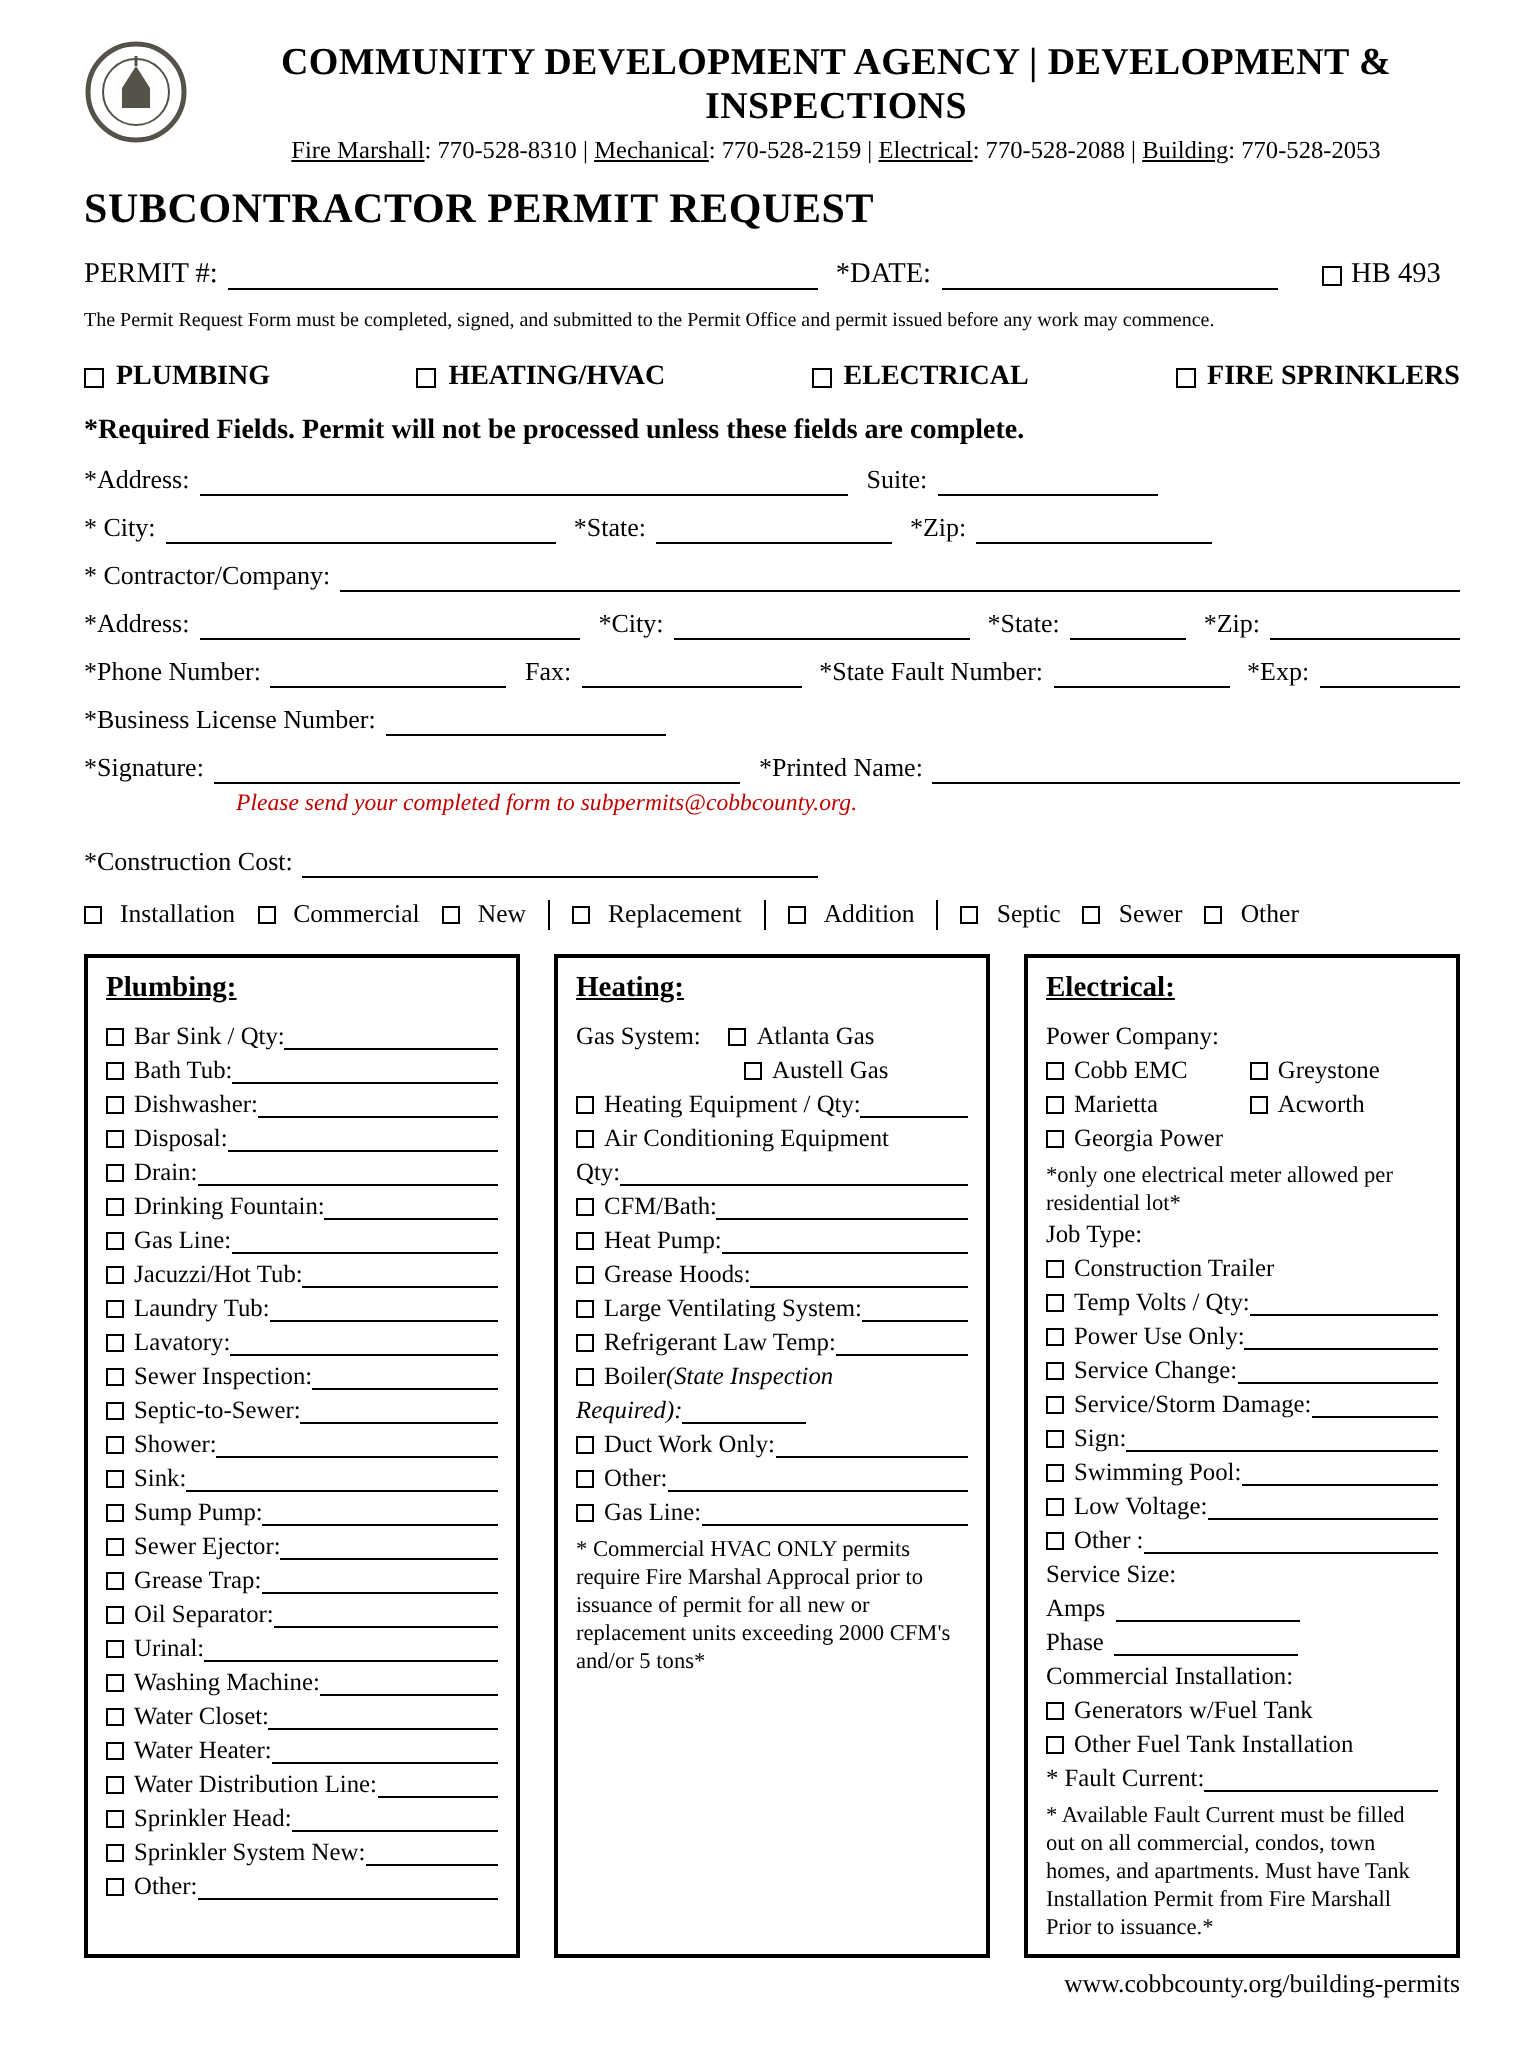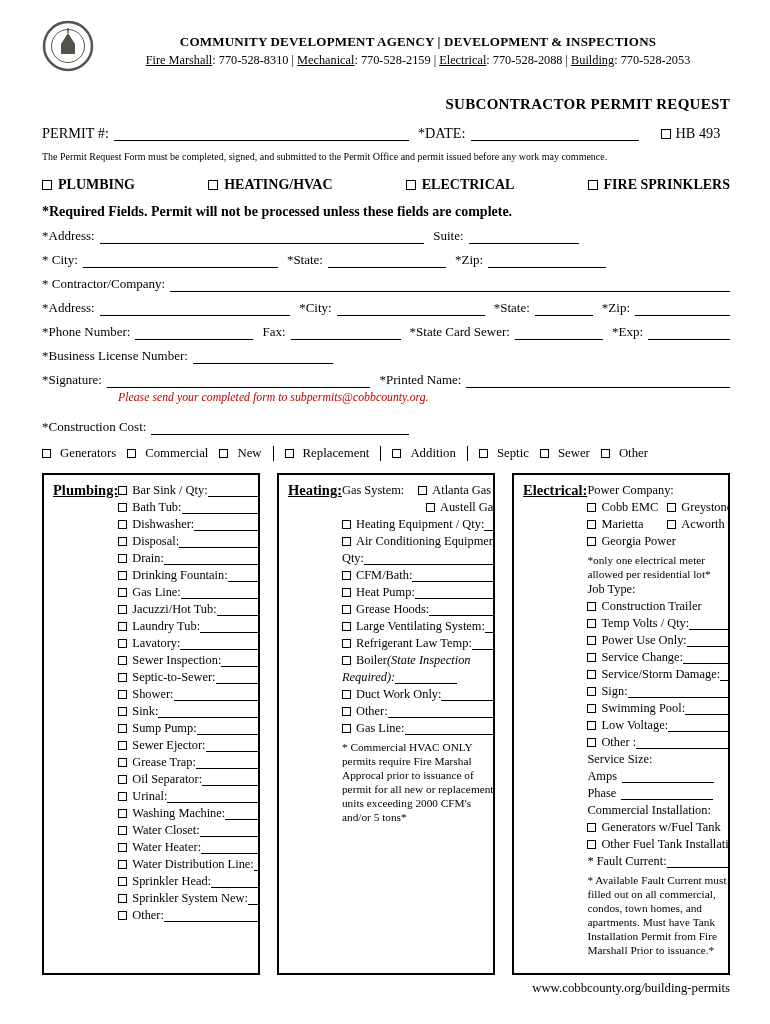--- a/index.html
+++ b/index.html
@@ -3,26 +3,26 @@
 <meta charset="utf-8">
 <style>
   *{margin:0;padding:0;box-sizing:border-box}
   html,body{background:#fff}
   .page{width:770px;height:1024px;background:#fff;padding:20px 40px 12px 42px;
         font-family:"Liberation Serif","DejaVu Serif",serif;color:#000;overflow:hidden;position:relative}
   
   .hdr{display:flex;align-items:flex-start;gap:12px}
   .seal{width:52px;height:52px;flex:none}
   .hdr-text{flex:1;text-align:center}
-  .agency{font-weight:bold;font-size:13px;margin-top:14px;letter-spacing:.2px}
+  .agency{font-weight:bold;font-size:19px;margin-top:1px;letter-spacing:.2px}
   .contact{font-size:12.3px;margin-top:3px}
   .ul{text-decoration:underline}
   .link{color:var(--link,#1155cc);text-decoration:underline;cursor:pointer}
   
-  .main-title{text-align:right;font-size:15px;font-weight:600;margin-top:24px;letter-spacing:.3px}
+  .main-title{text-align:left;font-size:21px;font-weight:600;margin-top:9px;letter-spacing:.3px}
   
   .fline{display:flex;align-items:flex-end;margin-top:8px;font-size:13px;line-height:16px}
   .fline .lbl{white-space:nowrap;padding-right:5px}
   .ml{margin-left:9px}
   .fill{border-bottom:1px solid #000;height:15px;display:inline-block}
   .fl{flex:1}
   .w60{width:58px}.w90{width:88px}.w95{width:95px}.w110{width:110px}.w118{width:118px}
   .w140{width:140px}.w148{width:148px}.w168{width:168px}.w260{width:258px}.w300{width:295px}
   .w78{width:78%}.w82{width:82%}
   .permit-line{font-size:14.3px;margin-top:12px}
@@ -32,21 +32,21 @@
   .cat-row{display:flex;justify-content:space-between;margin-top:10px;font-weight:bold;font-size:14px}
   .cat{display:flex;align-items:center;gap:6px}
   .cat .cb{align-self:center;margin:0}
   .required{font-weight:bold;font-size:14px;margin-top:11px}
   .red-note{color:var(--red,#c00000);font-style:italic;font-size:11.8px;margin:2px 0 0 76px}
   .class-row{display:flex;align-items:center;margin-top:11px;font-size:12.8px;column-gap:11px}
   .class-item{display:flex;align-items:center;gap:4px}
   .class-item:nth-child(4),.class-item:nth-child(5),.class-item:nth-child(6){border-left:1px solid #000;padding-left:11px}
   
   .cols{display:flex;gap:17px;margin-top:12px;height:502px}
-  .col-box{flex:1;border:2px solid #000;padding:7px 9px 7px;display:flex;overflow:hidden}
+  .col-box{flex:1;border:2px solid #000;padding:7px 9px 7px;display:flex;flex-direction:column;overflow:hidden}
   .col-title{font-weight:bold;text-decoration:underline;font-size:14.5px;margin-bottom:7px}
   .col-body{flex:1;display:flex;flex-direction:column;font-size:12.4px}
   .crow{display:flex;align-items:center;min-height:17px;line-height:15px}
   .cb2{width:9px;height:9px;border:1.2px solid #000;display:inline-block;flex:none;margin-right:5px}
   .cl{white-space:nowrap}
   .cfill{flex:1;border-bottom:1px solid #000;height:12px;align-self:flex-end;margin-bottom:2px;min-width:8px}
   .fill-sm{flex:none;width:62px}
   .tfill{flex:none;width:92px;margin-left:5px}
   .note{font-size:11.3px;line-height:14px;margin-top:3px}
   .indent{margin-left:84px}
@@ -139,21 +139,21 @@
     <span class="fill w60"></span>
     <span class="lbl ml">*Zip:</span>
     <span class="fill w95"></span>
   </div>
 
   <div class="fline">
     <span class="lbl">*Phone Number:</span>
     <span class="fill w118"></span>
     <span class="lbl ml">Fax:</span>
     <span class="fill w110"></span>
-    <span class="lbl ml">*State Card Sewer:</span>
+    <span class="lbl ml">*State Fault Number:</span>
     <span class="fill w90"></span>
     <span class="lbl ml">*Exp:</span>
     <span class="fill fl"></span>
   </div>
 
   <div class="fline">
     <span class="lbl">*Business License Number:</span>
     <span class="fill w140"></span>
   </div>
 
@@ -167,21 +167,21 @@
   <div class="red-note">Please send your completed form to subpermits@cobbcounty.org.</div>
 
   <div class="fline" style="margin-top:14px">
     <span class="lbl">*Construction Cost:</span>
     <span class="fill w260"></span>
   </div>
 
   <div class="class-row">
       <span class="class-item">
         <span class="cb2"></span>
-        <span>Generators</span>
+        <span>Installation</span>
       </span>
       <span class="class-item">
         <span class="cb2"></span>
         <span>Commercial</span>
       </span>
       <span class="class-item">
         <span class="cb2"></span>
         <span>New</span>
       </span>
       <span class="class-item">

